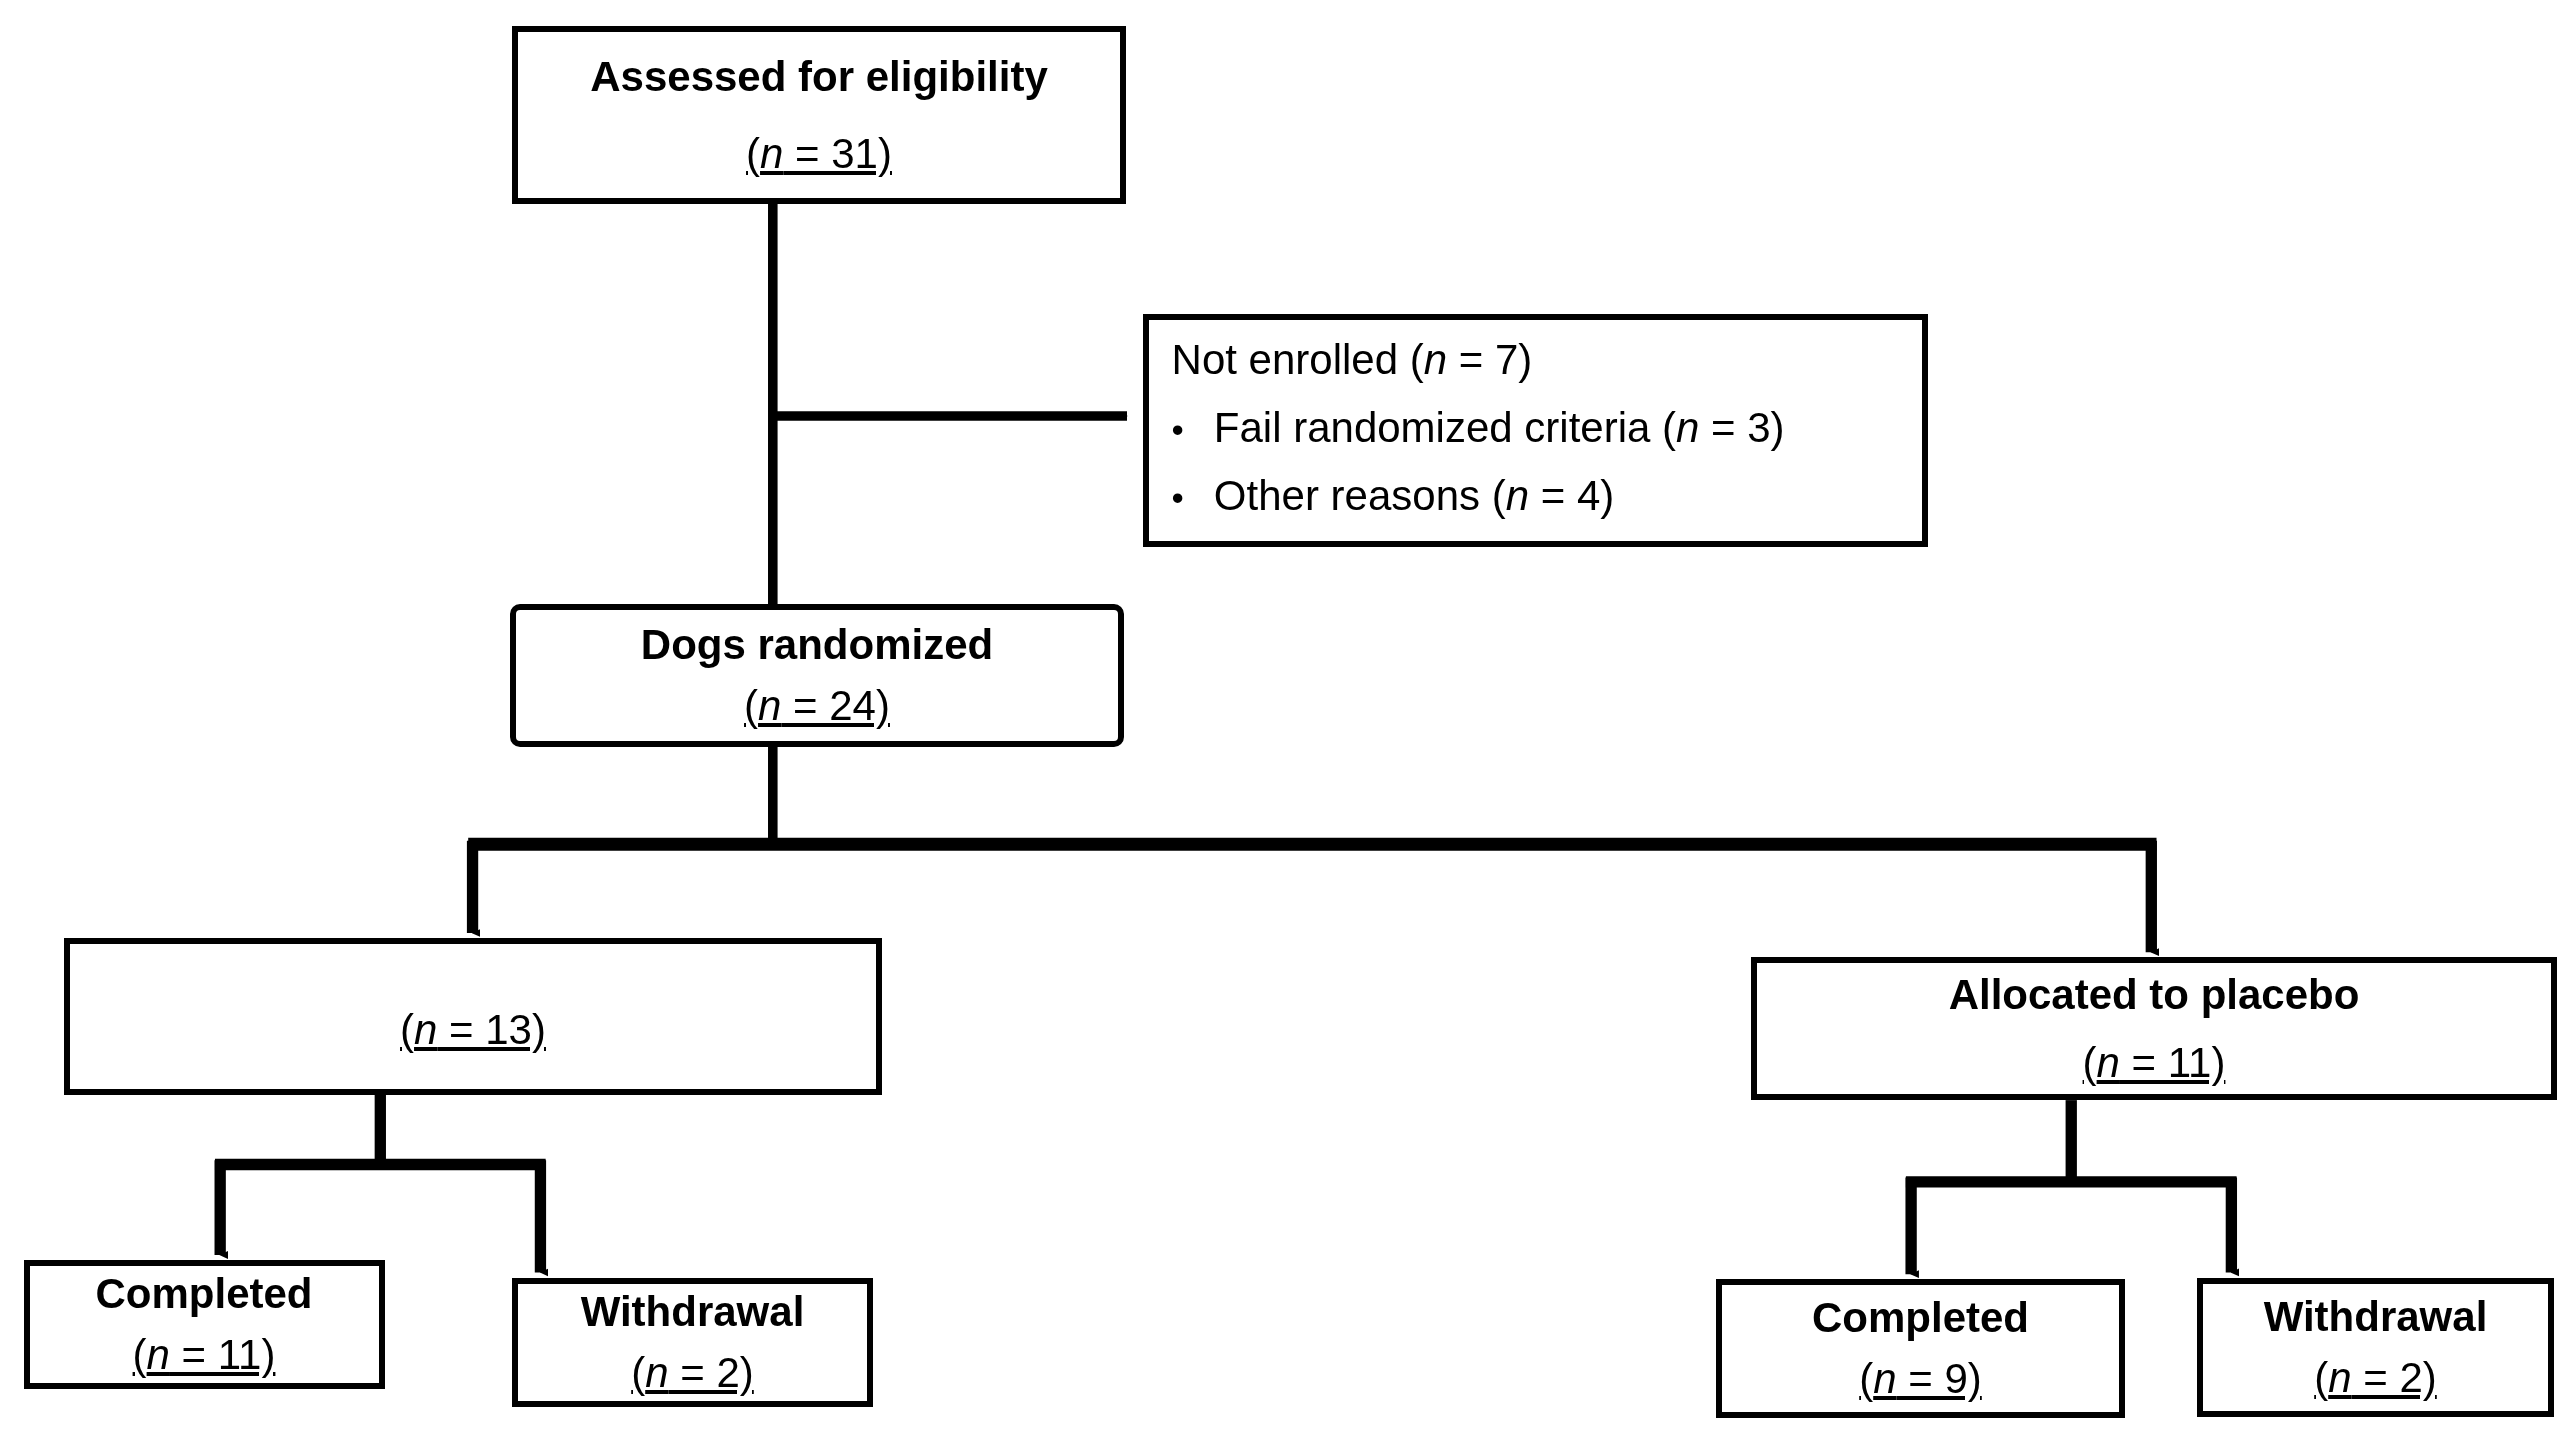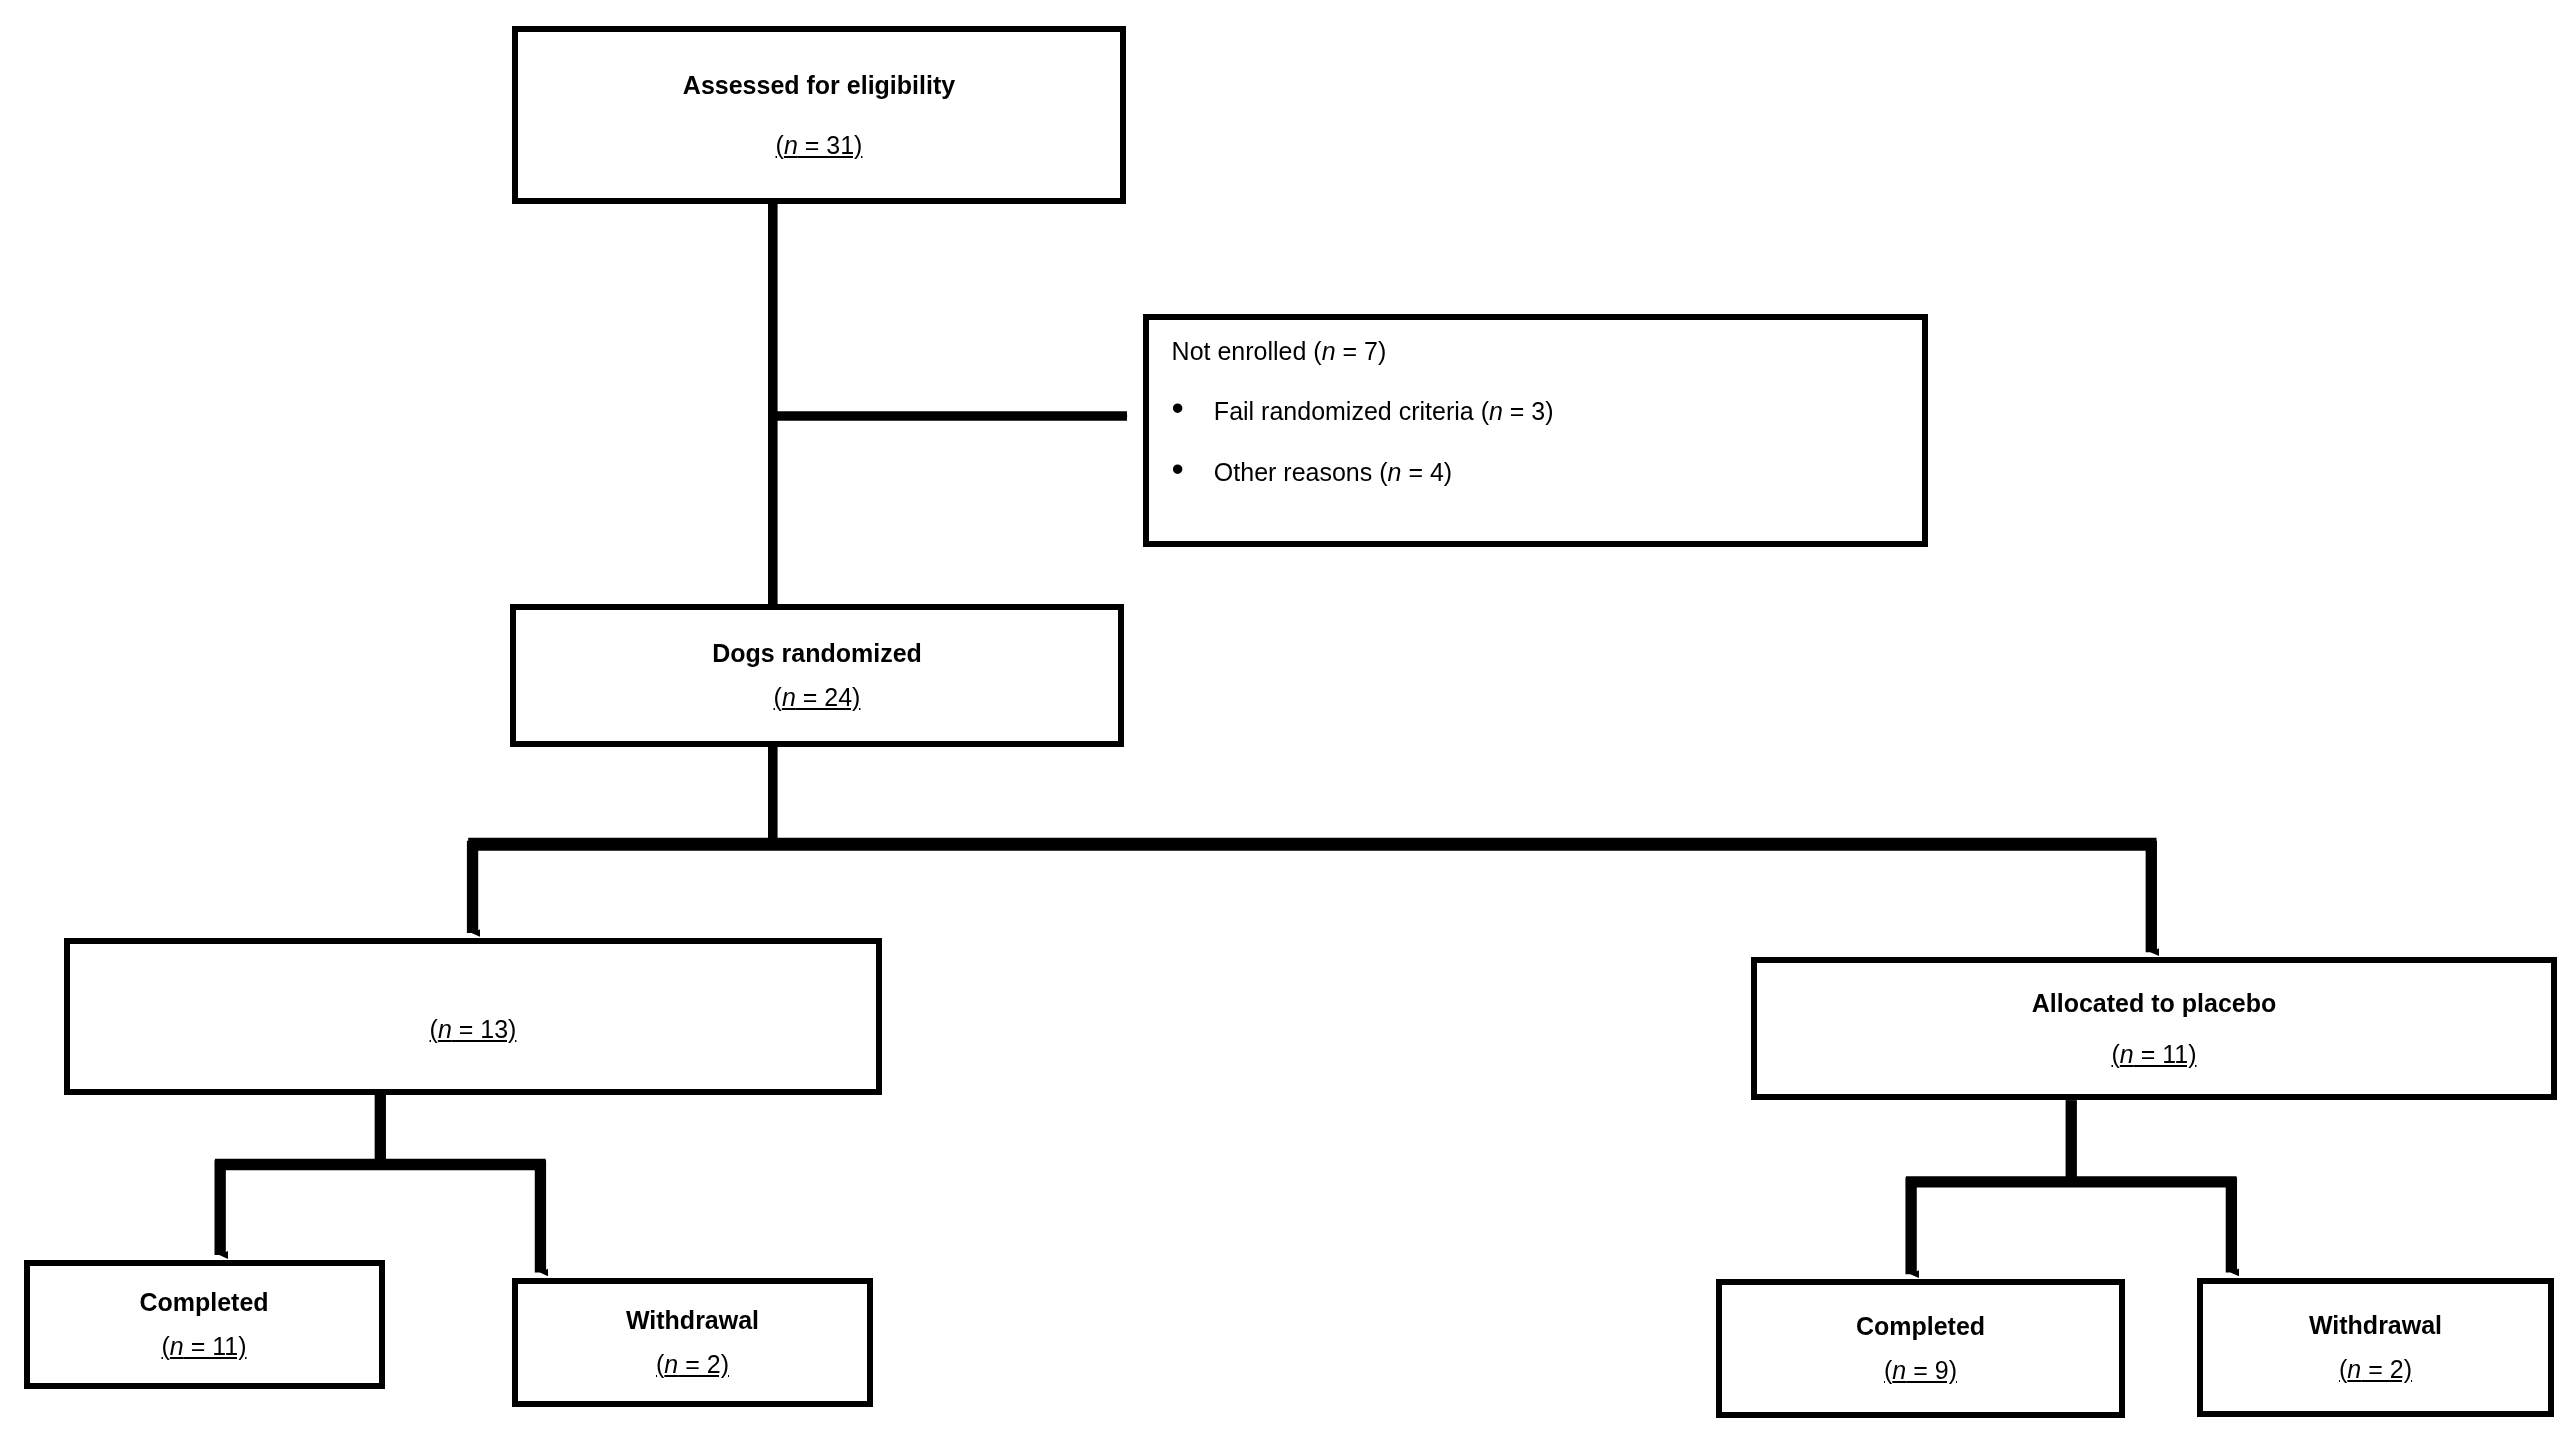--- a/index.html
+++ b/index.html
@@ -37,21 +37,21 @@
     text-align: center;
     color: #000000;
   }
   .node.left-align {
     align-items: flex-start;
     text-align: left;
     justify-content: flex-start;
     margin-top: 48px;
   }
   .line {
-    font-size: 25px;
+    font-size: 42px;
     line-height: 1.0;
     white-space: nowrap;
     color: #000000;
   }
   .line.strong {
     font-weight: bold;
   }
   .line.count {
     font-weight: normal;
     text-decoration: underline;
@@ -59,21 +59,21 @@
   .ital {
     font-style: italic;
   }
   .gap-lg { height: 35px; }
   .gap-md { height: 26px; }
   .gap-sm { height: 19px; }
 
   
   #node-assessed   { left: 512px;  top: 26px;   width: 614px;  height: 178px; }
   #node-notenroll  { left: 1143px; top: 266px;  width: 785px;  height: 233px; padding: 19px 0 0 22.6px; }
-  #node-random     { left: 510px;  top: 604px;  width: 614px;  height: 143px; }
+  #node-random     { left: 510px;  top: 604px;  width: 614px;  height: 143px; border-radius: 10px; }
   #node-alloc-sup  { left: 64px;   top: 938px; width: 818px;  height: 157px; }
   #node-alloc-pla  { left: 1751px; top: 957px; width: 806px;  height: 143px; justify-content: center; }
   #node-comp-sup   { left: 23.5px;   top: 1260px; width: 361px;  height: 129px; }
   #node-with-sup   { left: 512px;  top: 1278px; width: 361px;  height: 129px; }
   #node-comp-pla   { left: 1716px; top: 1279px; width: 409px;  height: 139px; }
   #node-with-pla   { left: 2197px; top: 1278px; width: 357px;  height: 139px; }
 
   
   .bullet-row {
     display: flex;

